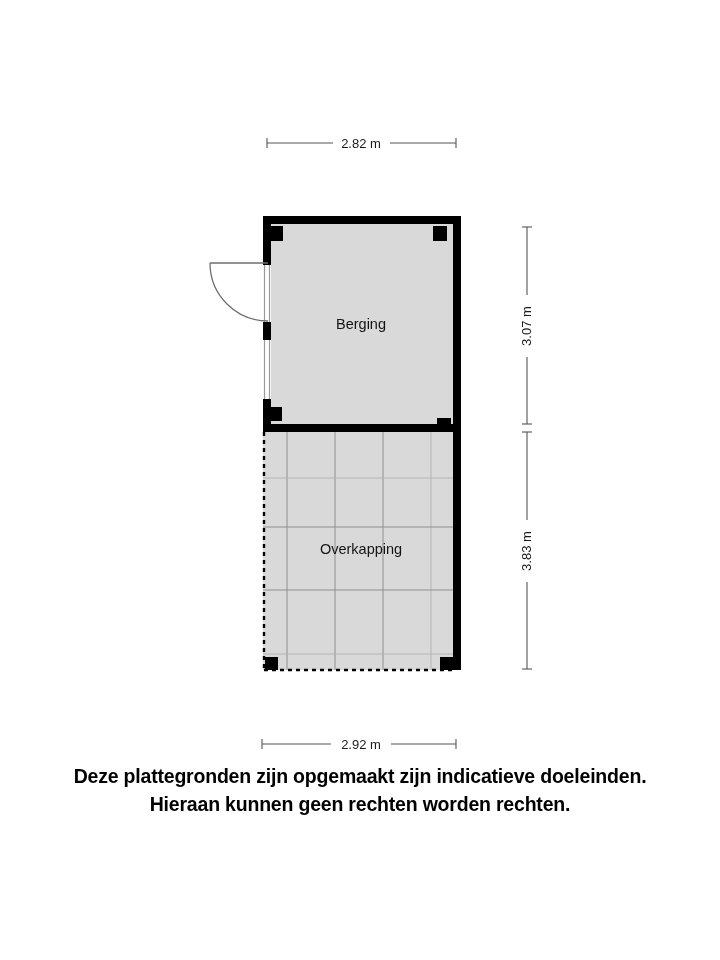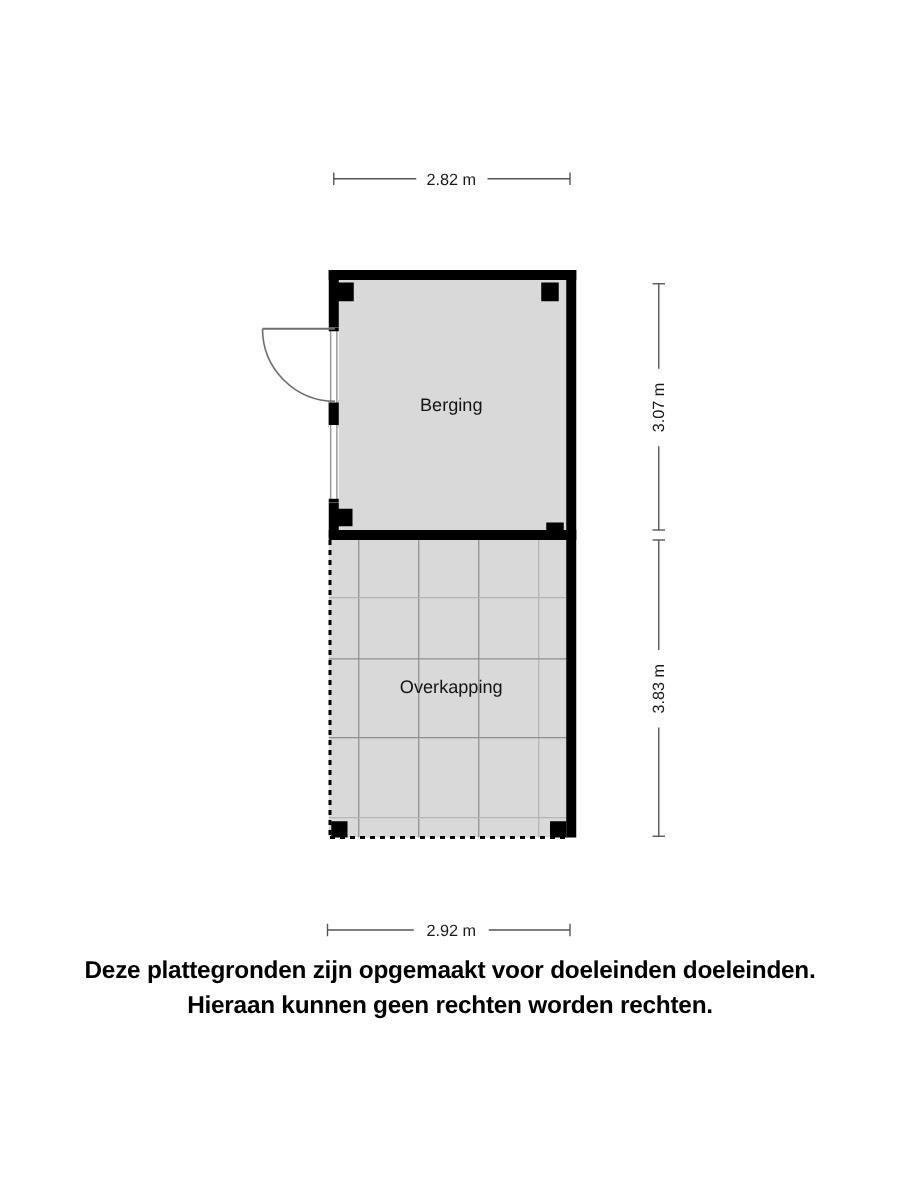--- a/index.html
+++ b/index.html
@@ -170,17 +170,17 @@
     </g>
 
     <g>
       <text class="room-label" x="361" y="329" text-anchor="middle">Berging</text>
       <text class="room-label" x="361" y="554" text-anchor="middle">Overkapping</text>
     </g>
 
   </svg>
 
   <div class="footer">
-    <div>Deze plattegronden zijn opgemaakt voor doeleinden doeleinden.</div>
+    <div>Deze plattegronden zijn opgemaakt zijn indicatieve doeleinden.</div>
     <div>Hieraan kunnen geen rechten worden rechten.</div>
   </div>
 
 </div>
 
 </body></html>

